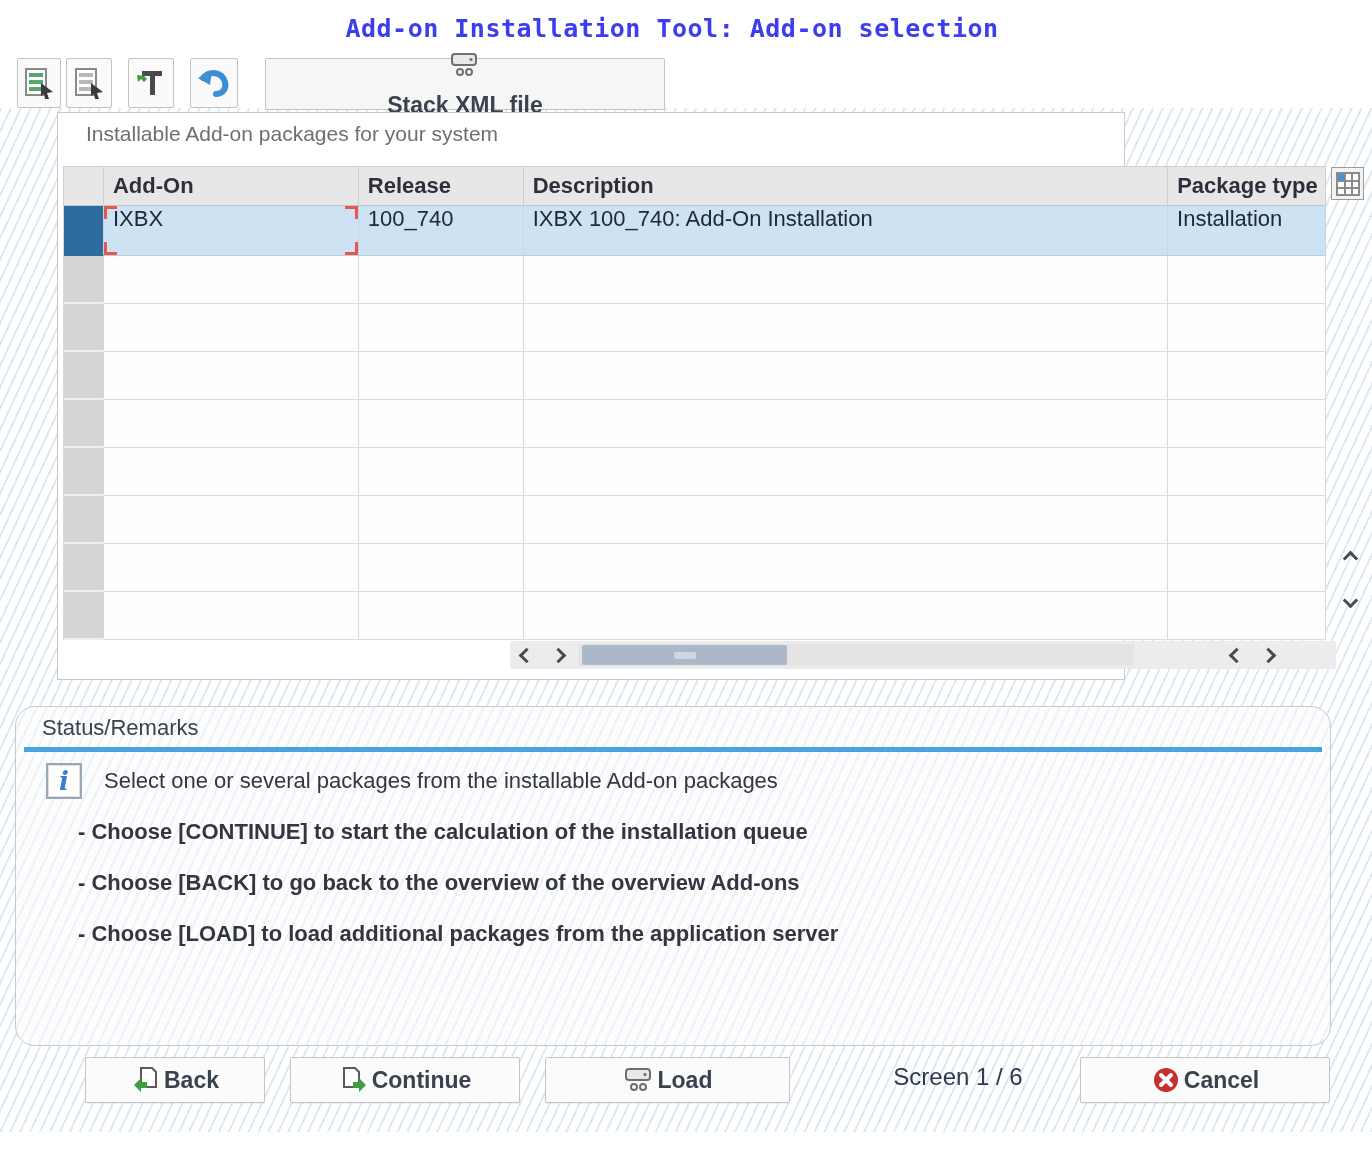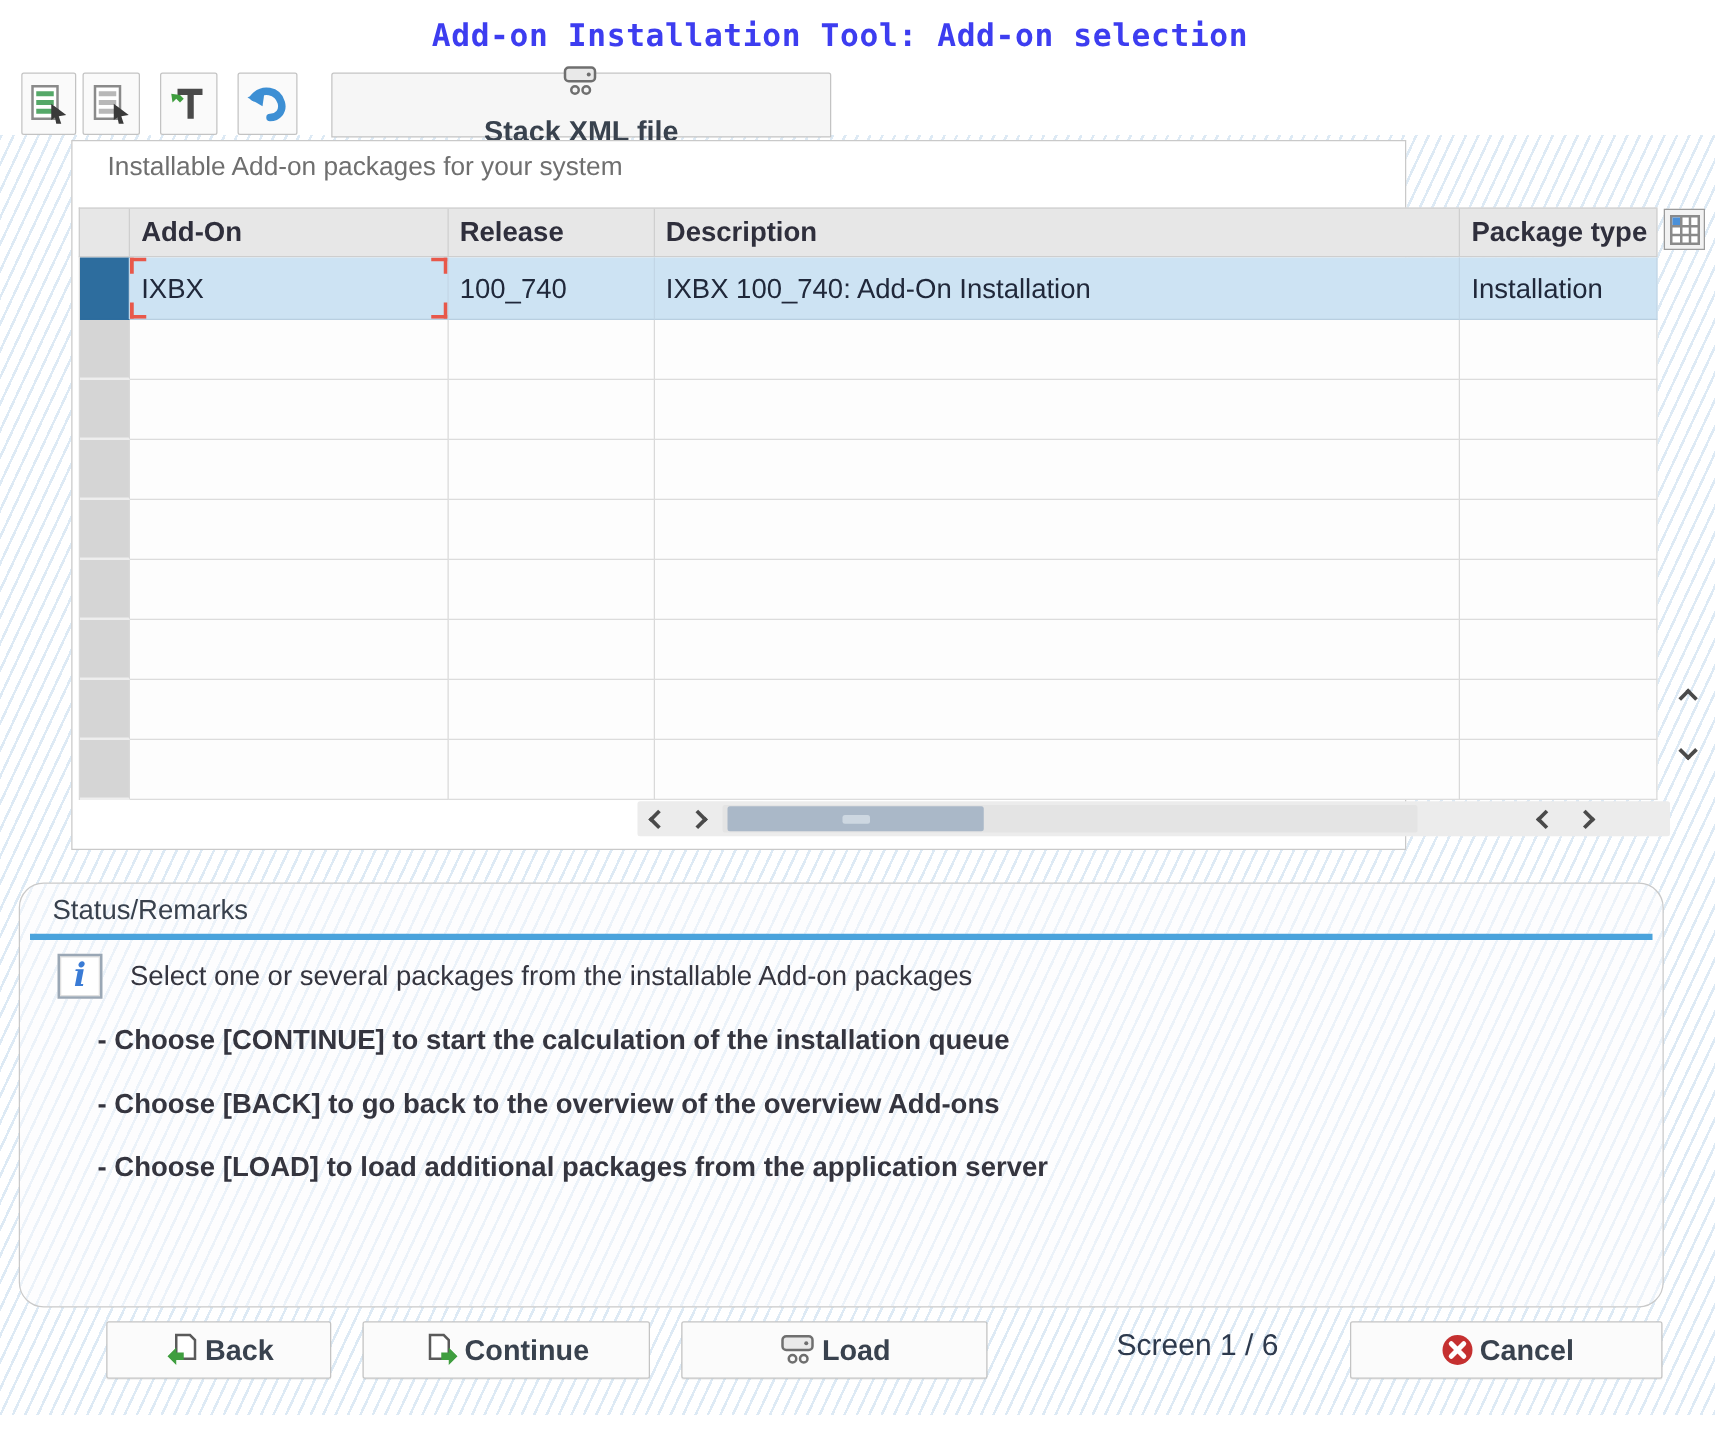--- a/index.html
+++ b/index.html
@@ -40,21 +40,21 @@
     background:#e7e7e7; border-top:1px solid #cfcfcf; border-bottom:1px solid #c6c6c6; border-left:1px solid #cfcfcf; }
   .hcell { height:100%; border-right:1px solid #cfcfcf; font-size:22px; font-weight:600; color:#2f2f3c;
     display:flex; align-items:center; padding-left:9px; overflow:hidden; white-space:nowrap; cursor:pointer; }
   .w-sel{ width:40px; padding-left:0;} .w-addon{ width:255px;} .w-rel{ width:165px;} .w-desc{ width:645px;} .w-pkg{ width:158px;}
 
   .grid-cfg { position:absolute; left:1273px; top:54px; width:33px; height:33px; background:#f2f2f2;
     border:1px solid #9b9b9b; display:flex; align-items:center; justify-content:center; cursor:pointer; }
 
   .row { position:absolute; left:5px; width:1263px; display:flex; border-left:1px solid #d9d9d9; background:#fdfdfd; }
   .cell { height:100%; border-right:1px solid #d9d9d9; border-bottom:1px solid #dcdcdc; font-size:22px; color:#20283a;
-    display:flex; align-items:center; padding-left:9px; white-space:nowrap; overflow:hidden; cursor:pointer; }
+    display:flex; align-items:flex-start; padding-left:9px; white-space:nowrap; overflow:hidden; cursor:pointer; }
   .sel-cell { background:#d5d5d5; border-bottom:2px solid #eeeeee; }
   .row-selected { top:93px; height:50px; }
   .row-selected .cell { background:#cde3f3; border-right:1px solid #c2d6e6; border-bottom:1px solid #b9cfe0; }
   .row-selected .sel-cell { background:#2d6d9e; border-bottom:1px solid #2d6d9e; }
   .addon-cell { position:relative; }
   .fb { position:absolute; width:13px; height:13px; }
   .fb-tl { left:0; top:0; border-left:3px solid #e8584a; border-top:3px solid #e8584a; }
   .fb-tr { right:0; top:0; border-right:3px solid #e8584a; border-top:3px solid #e8584a; }
   .fb-bl { left:0; bottom:0; border-left:3px solid #e8584a; border-bottom:3px solid #e8584a; }
   .fb-br { right:0; bottom:0; border-right:3px solid #e8584a; border-bottom:3px solid #e8584a; }

